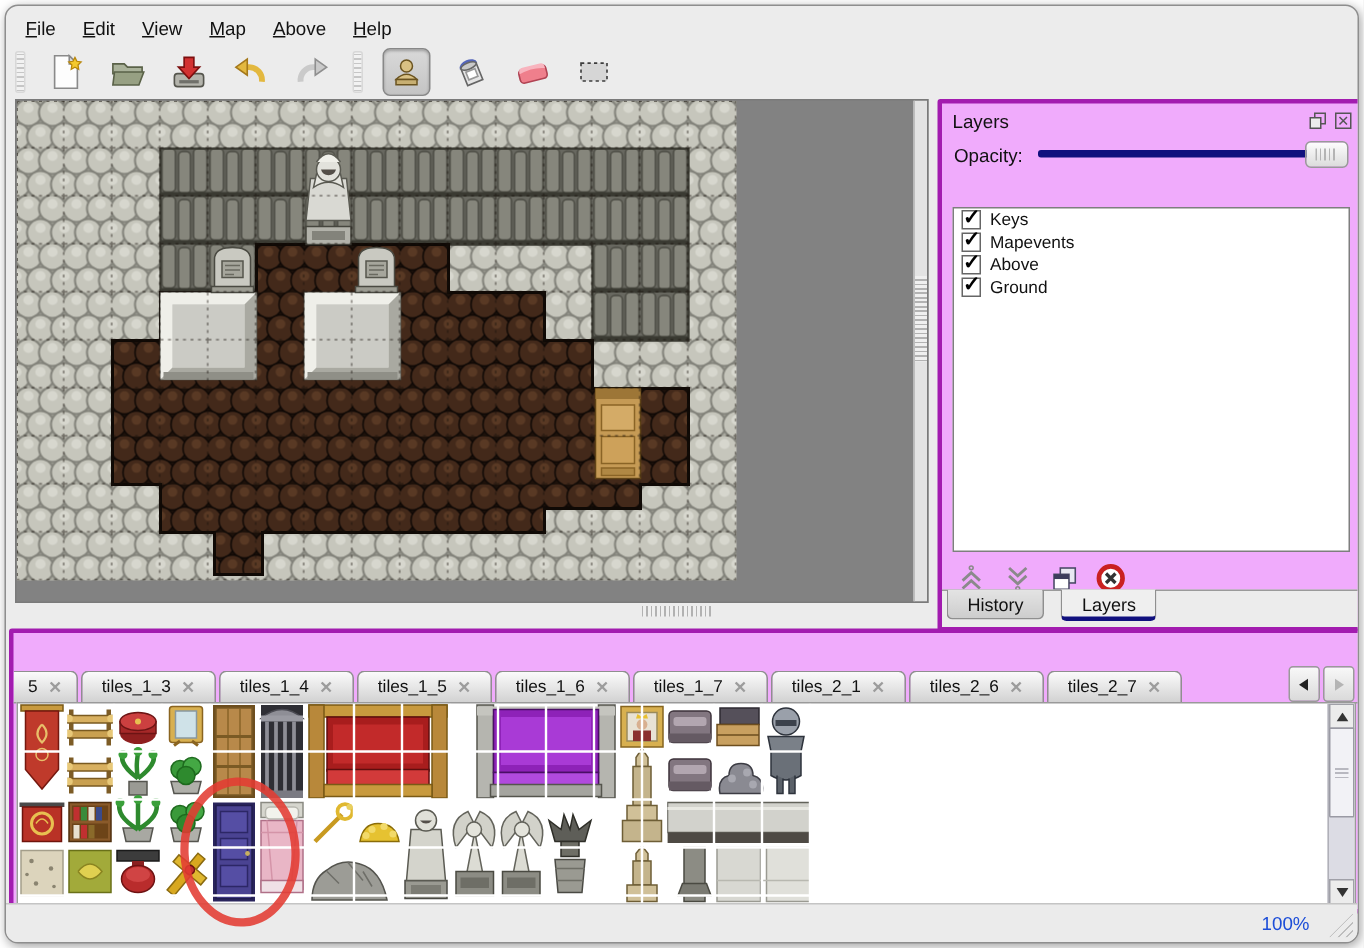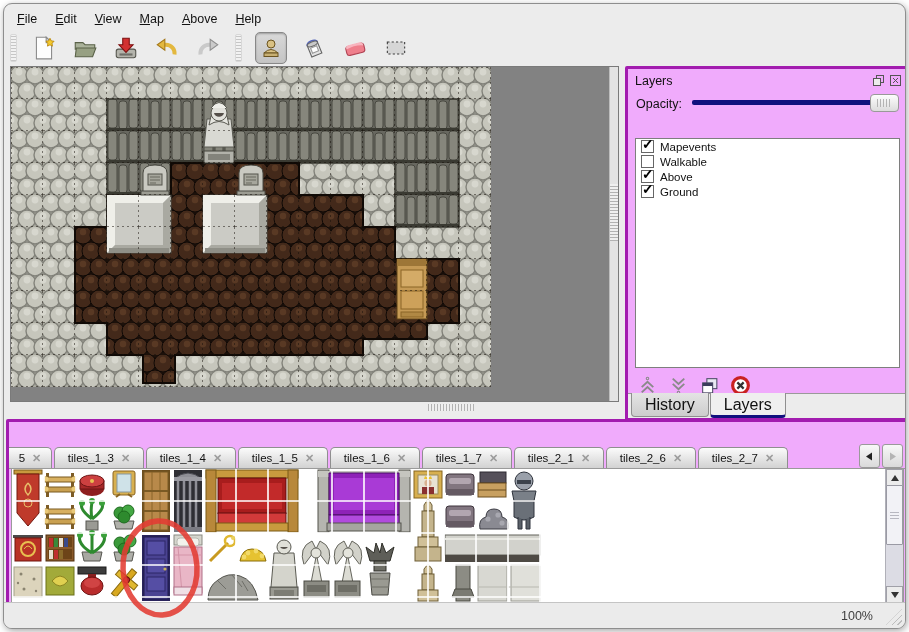--- a/index.html
+++ b/index.html
@@ -39,41 +39,41 @@
 
   .layer-list{position:absolute;left:7px;right:7px;top:69px;height:228px;background:#fff;border:1px solid #7e7e7e;overflow:hidden}
   .layer-row{display:flex;align-items:center;height:15px;padding-left:3px;font-size:11.5px}
   .layer-row.selected{background:#10107e;color:#fff}
   .checkbox{width:11px;height:11px;border:1px solid #666;background:#fff;margin:0 6px 0 2px;position:relative;flex:none}
   .checkbox.checked::after{content:"✓";position:absolute;left:0;top:-4px;font-size:14px;font-weight:bold;color:#000;line-height:14px}
   .layer-actions{position:absolute;left:9px;top:304px;display:flex;gap:10px;align-items:center;height:24px}
   .la-btn{width:21px;height:21px;display:flex;align-items:center;justify-content:center}
 
   .dock-tabbar{position:absolute;left:0;right:0;bottom:0;height:24px;border-top:1px solid #9a9a9a;padding-left:3px;background:#ececec}
-  .dtab{display:inline-block;margin-right:1px;padding:3px 13px 2px;font-size:16px;border:1px solid #8f8f8f;border-top:none;border-radius:0 0 4px 4px;background:linear-gradient(#e4e4e4,#cdcdcd);position:relative;top:-1px}
+  .dtab{display:inline-block;margin-right:11px;padding:3px 13px 2px;font-size:12px;border:1px solid #8f8f8f;border-top:none;border-radius:0 0 4px 4px;background:linear-gradient(#e4e4e4,#cdcdcd);position:relative;top:-1px}
   .dtab.active{background:#efefef;border-bottom:3px solid #10107e;padding-bottom:1px}
 
   .dock-tilesets{left:2px;top:415px;width:897px;height:184px}
   .tileset-tabbar{position:absolute;left:0;right:0;top:21px;height:25px;border-bottom:1px solid #9a9a9a;display:flex;align-items:flex-end;padding-right:44px;overflow:hidden}
   .ttab{flex:none;display:flex;align-items:center;justify-content:center;gap:7px;height:20px;min-width:70px;padding:0 9px;border:1px solid #8f8f8f;border-bottom:none;border-radius:5px 5px 0 0;background:linear-gradient(#fbfbfb,#d2d2d2);font-size:11.5px;margin-right:2px;white-space:nowrap}
   .ttab.clipped{min-width:24px;border-left:none;border-top-left-radius:0}
   .ttab.active{background:#f4f4f4;border-top:3px solid #10107e;height:23px;margin-bottom:-1px;z-index:2;position:relative}
   .ttab-close{color:#9c9c9c;font-weight:bold;font-size:11px}
   .tab-scrolls{position:absolute;right:3px;top:22px;display:flex;gap:2px;z-index:3}
   .tsbtn{width:19px;height:22px;border:1px solid #9a9a9a;border-radius:3px;background:linear-gradient(#f8f8f8,#dadada);display:flex;align-items:center;justify-content:center}
   .tileset-content{position:absolute;left:2px;right:2px;top:46px;height:134px;background:#fff;border:1px solid #9a9a9a;overflow:hidden}
   .tileset-vscroll{position:absolute;right:0;top:0;bottom:0;width:17px;background:#dcdce4;border-left:1px solid #b0b0b8}
   .sbtn{position:absolute;left:0;right:0;height:15px;background:#ececec;border:1px solid #a0a0a8;display:flex;align-items:center;justify-content:center}
   .sbtn.up{top:0}.sbtn.down{bottom:0}
   .sthumb{position:absolute;left:0;right:0;top:16px;height:58px;background:#f2f2f6;border:1px solid #9a9aa4;border-radius:1px}
   .sthumb::after{content:"";position:absolute;left:3px;right:3px;top:24px;height:9px;background:repeating-linear-gradient(0deg,#b8b8c0 0 1px,transparent 1px 3px)}
 
   .annotation{position:absolute;left:0;top:0;width:901px;height:624px;pointer-events:none;z-index:10}
 
-  .statusbar{position:absolute;left:0;right:0;bottom:0;height:25px;background:#ebebeb;border-top:1px solid #c4c4c4;display:flex;align-items:center;justify-content:flex-end;padding-right:32px;font-size:12.5px;color:#404040}
+  .statusbar{position:absolute;left:0;right:0;bottom:0;height:25px;background:#ebebeb;border-top:1px solid #c4c4c4;display:flex;align-items:center;justify-content:flex-end;padding-right:32px;font-size:12.5px;color:#1d4ed8}
   .grip{position:absolute;right:3px;bottom:3px;width:16px;height:16px;background:repeating-linear-gradient(135deg,transparent 0 3px,#bdbdbd 3px 4px);clip-path:polygon(100% 0,100% 100%,0 100%)}
 </style>
 </head>
 <body>
 
 <div class="window">
 
   <div class="menubar">
       <span class="menu-item">File</span>
       <span class="menu-item">Edit</span>
@@ -280,25 +280,25 @@
     <div class="opacity-row">
       <span>Opacity:</span>
       <div class="slider">
         <div class="track"></div>
         <div class="handle"></div>
       </div>
     </div>
     <div class="layer-list">
         <div class="layer-row">
           <span class="checkbox checked"></span>
-          <span class="layer-label">Mapevents</span>
+          <span class="layer-label">Keys</span>
         </div>
         <div class="layer-row">
-          <span class="checkbox"></span>
-          <span class="layer-label">Walkable</span>
+          <span class="checkbox checked"></span>
+          <span class="layer-label">Mapevents</span>
         </div>
         <div class="layer-row">
           <span class="checkbox checked"></span>
           <span class="layer-label">Above</span>
         </div>
         <div class="layer-row">
           <span class="checkbox checked"></span>
           <span class="layer-label">Ground</span>
         </div>
       </div>

